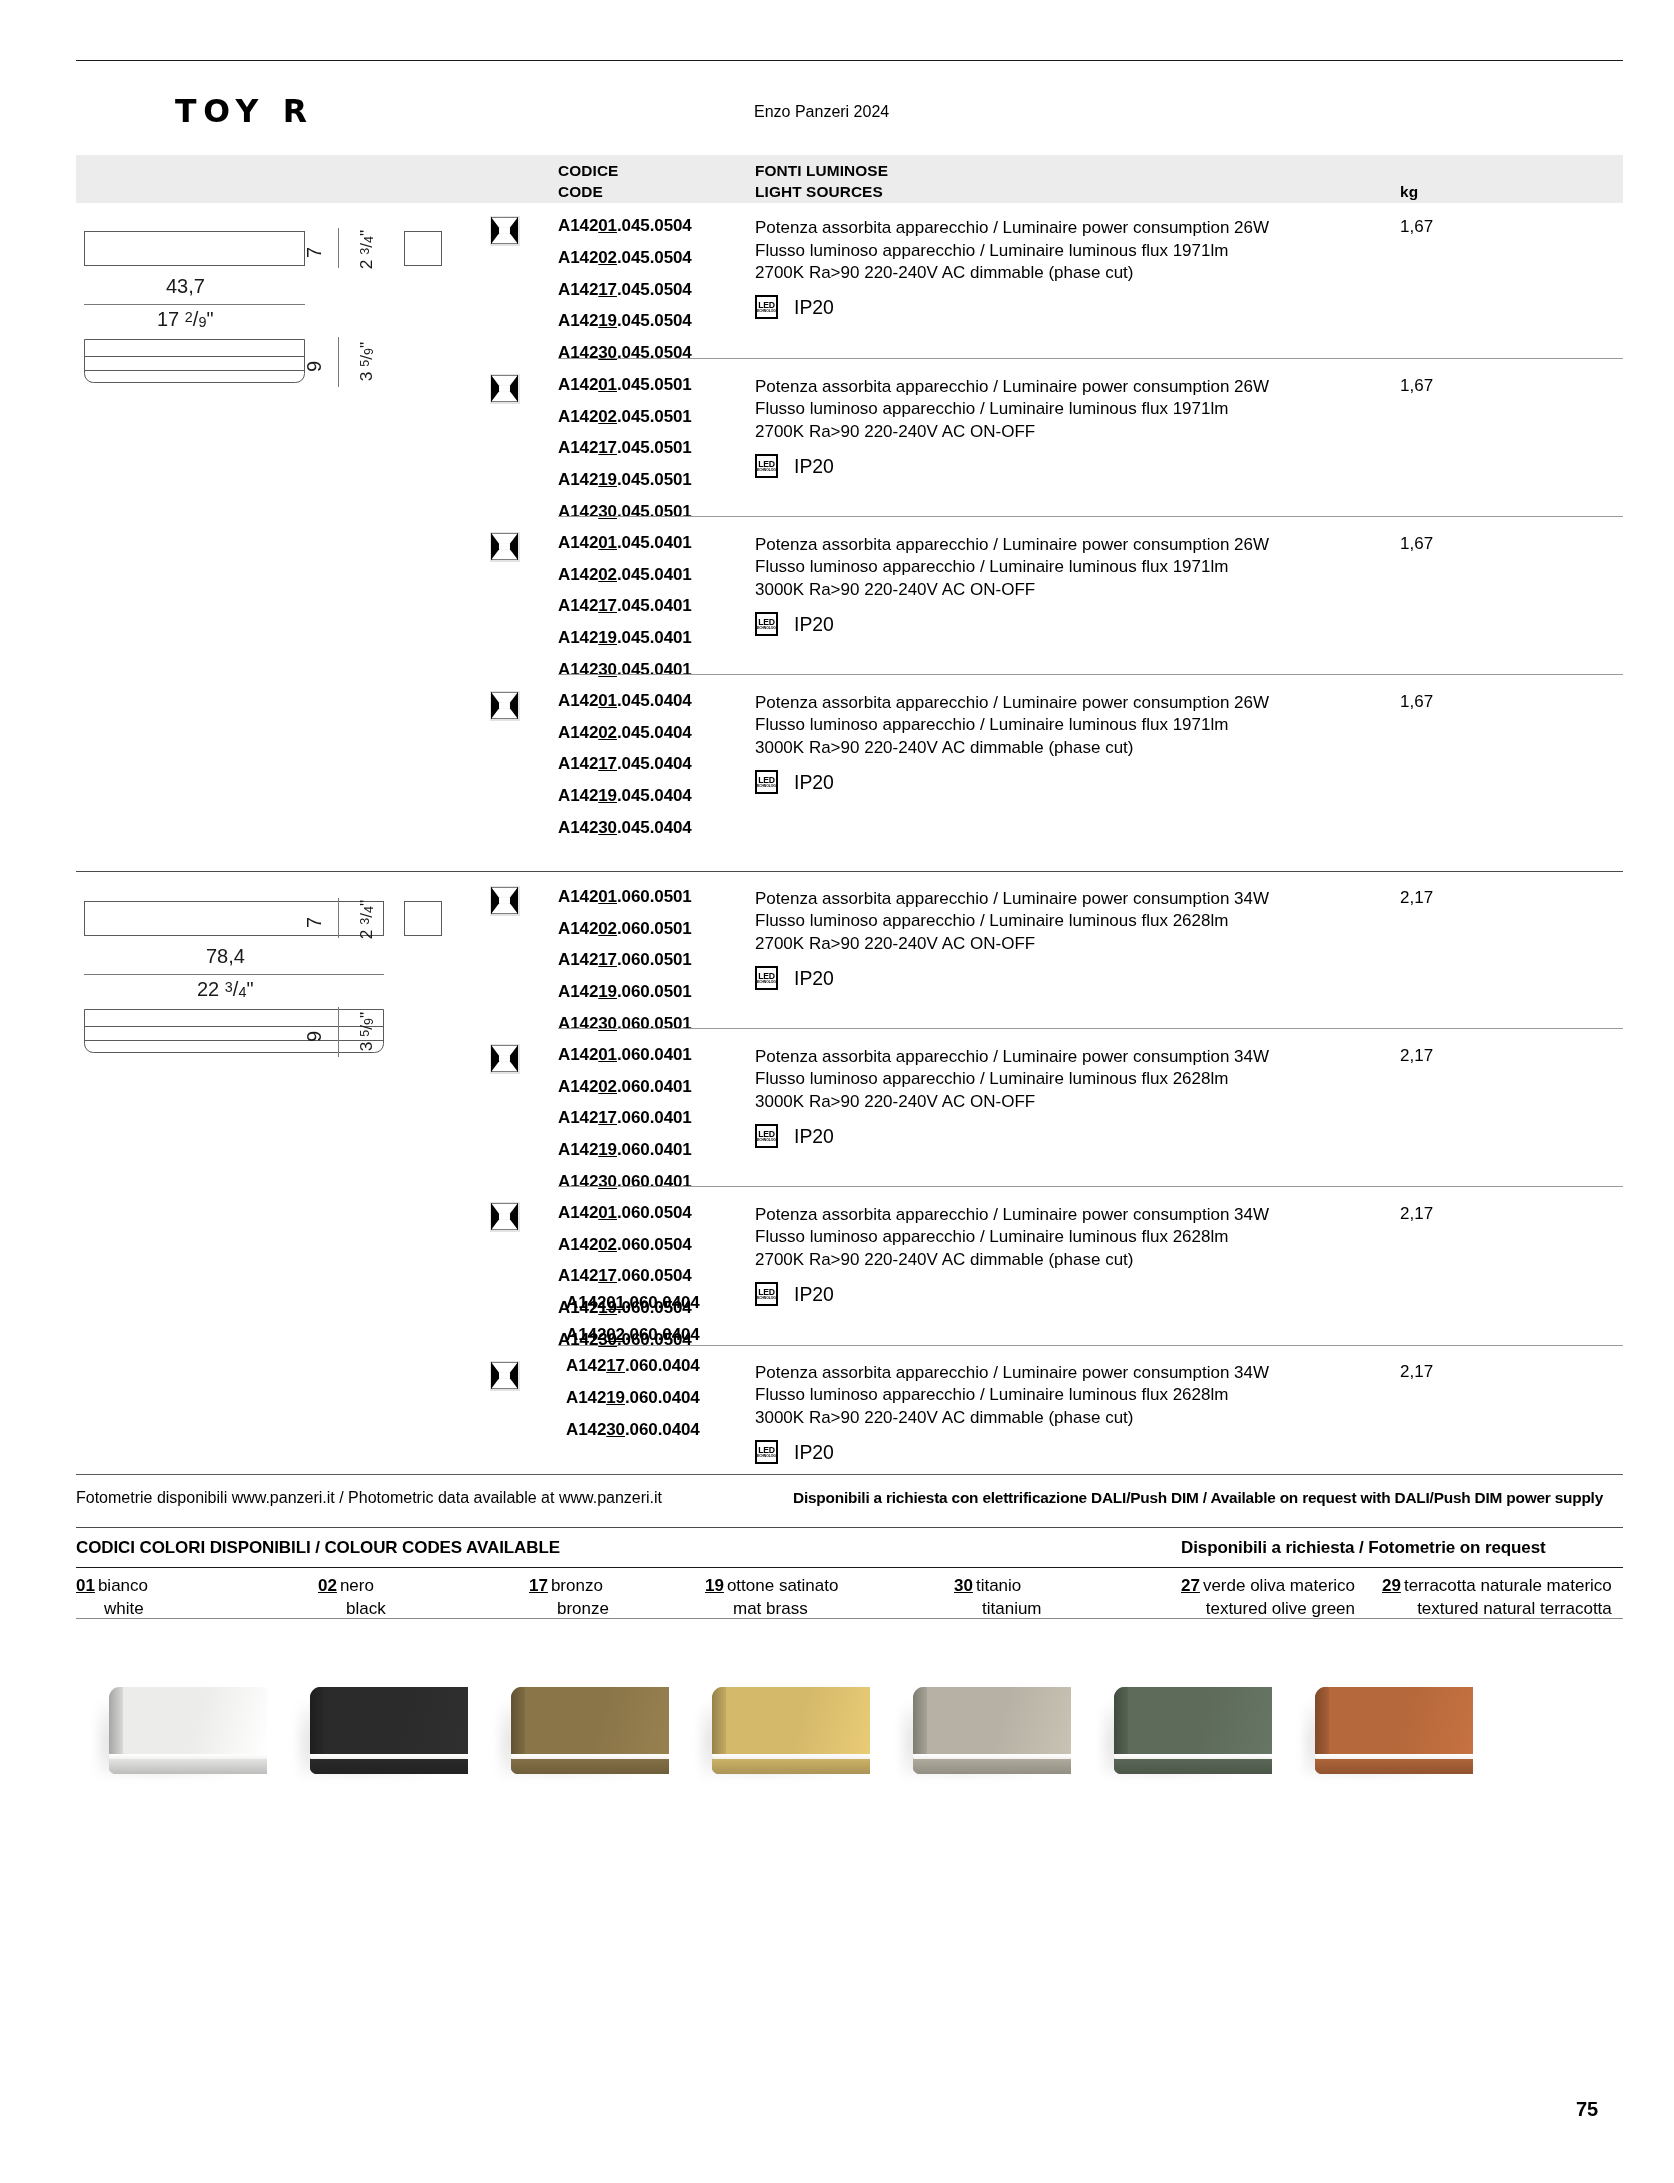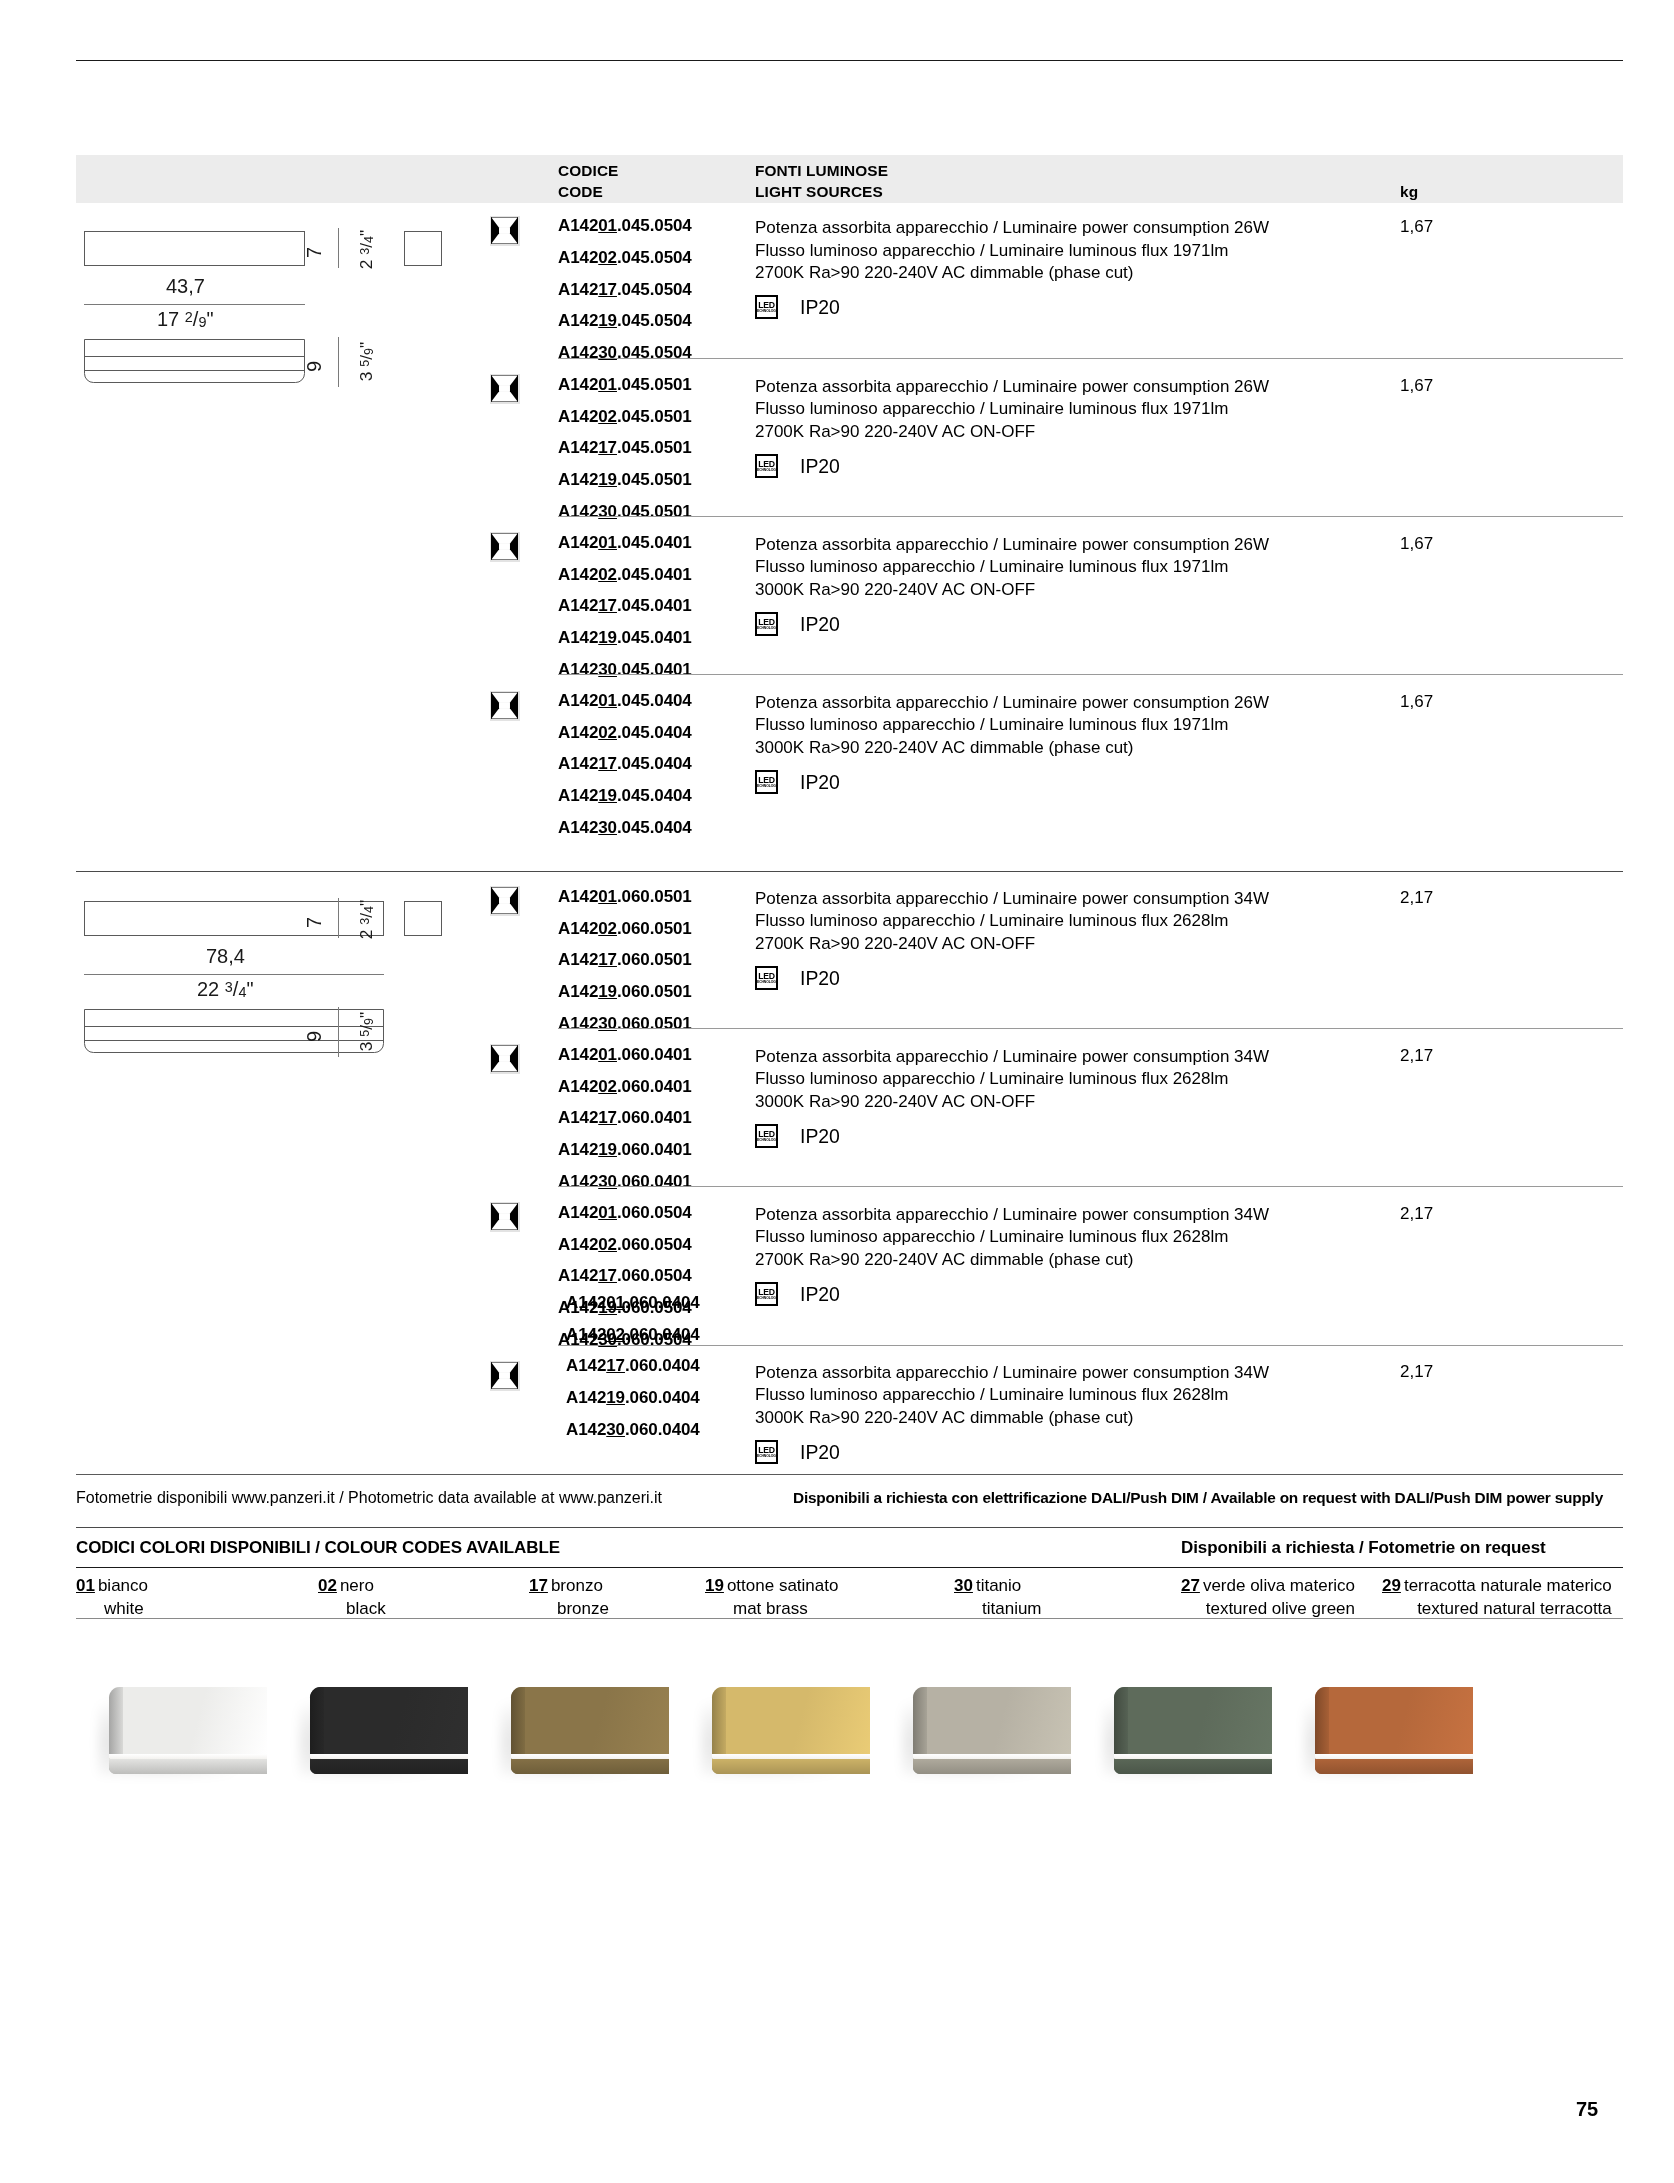--- a/index.html
+++ b/index.html
@@ -96,21 +96,21 @@
     font-family: "Liberation Sans", sans-serif;
   }
   .code u { text-decoration: underline; text-underline-offset: 1.3px; }
 
   
   .src { position: absolute; left: 679px; width: 637px; }
   .src p {
     font-size: 17px; font-weight: 400; line-height: 1.32;
     white-space: nowrap; font-family: "Liberation Sans", sans-serif;
   }
-  .ipline { display: flex; align-items: center; gap: 22px; margin-top: 10.7px; }
+  .ipline { display: flex; align-items: center; gap: 16px; margin-top: 10.7px; }
   .led-badge {
     width: 23px; height: 24px; border: 2px solid #000; background: #fff;
     display: flex; flex-direction: column; align-items: center; justify-content: center;
     line-height: 1; flex: none;
   }
   .led-badge .t1 { font-size: 8.7px; font-weight: 700; letter-spacing: -0.3px; }
   .led-badge .t2 { font-size: 3.4px; font-weight: 700; letter-spacing: -0.1px; margin-top: 0.7px; }
   .ip { font-size: 19.4px; font-weight: 400; }
 
   
@@ -186,20 +186,24 @@
     font-size: 20px; font-weight: 700;
   }
 </style>
 </head>
 <body>
 
 <div class="page">
 
   <div class="top-rule"></div>
 
+  <div class="hdr">
+    <div class="brand">TOY R</div>
+    <div class="designer">Enzo Panzeri 2024</div>
+  </div>
 
   <div class="thead">
     <div class="th l1 c-code">CODICE</div>
     <div class="th l2 c-code">CODE</div>
     <div class="th l1 c-src">FONTI LUMINOSE</div>
     <div class="th l2 c-src">LIGHT SOURCES</div>
     <div class="th c-kg">kg</div>
   </div>
 
   <div class="body-block" id="body-block">

